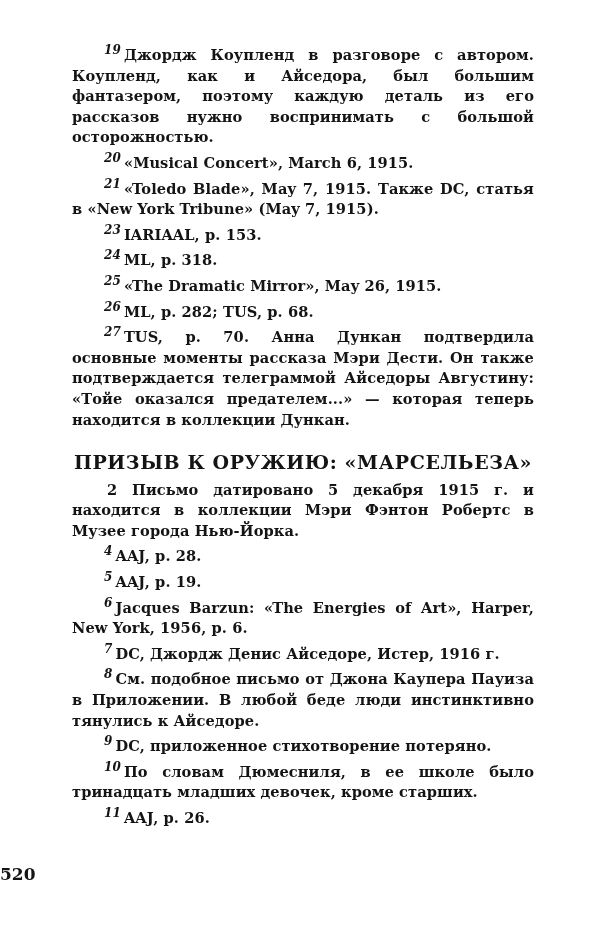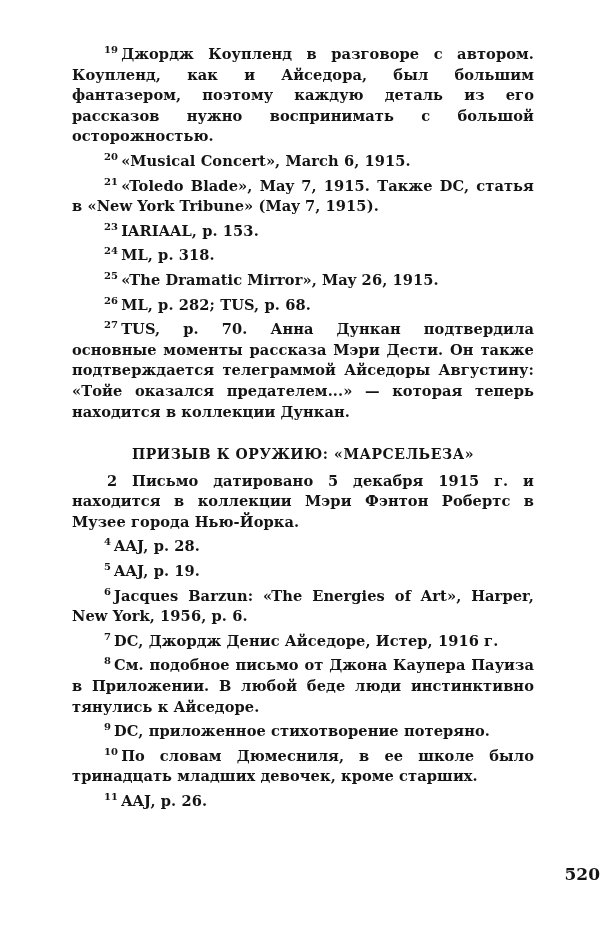--- a/index.html
+++ b/index.html
@@ -1,22 +1,22 @@
 <!DOCTYPE html>
 <html><head>
 <meta charset="utf-8">
 <style>
   html, body { margin: 0; padding: 0; background: #ffffff; }
   body { width: 600px; height: 936px; position: relative; overflow: hidden;
          font-family: "DejaVu Serif", "Liberation Serif", serif; color: #141414; }
   .page { position: absolute; left: 72px; top: 40px; width: 462px; }
   .note { font-size: 14.6px; line-height: 20.6px; text-align: justify; text-indent: 32px; margin: 0; font-weight: bold; letter-spacing: 0.1px; }
-  .note sup { font-size: 10px; vertical-align: 6px; margin-right: 3px; }
-  .heading { text-align: center; font-size: 14px; line-height: 20.6px; font-weight: bold; margin: 22px 0 2px 0; letter-spacing: 0.6px; }
-  .pagenum { position: absolute; left: 0; width: 600px; top: 864px; text-align: right; font-size: 17px; font-weight: bold; }
+  .note sup { font-size: 12px; vertical-align: 6px; margin-right: 3px; font-style: italic; }
+  .heading { text-align: center; font-size: 19px; line-height: 20.6px; font-weight: bold; margin: 22px 0 2px 0; letter-spacing: 0.6px; }
+  .pagenum { position: absolute; left: 0; width: 600px; top: 864px; text-align: left; font-size: 17px; font-weight: bold; }
 </style>
 </head>
 <body>
 
 <div class="page">
   <div>
     <p class="note"><sup>19</sup><span>Джордж Коупленд в разговоре с автором. Коупленд, как и Айседора, был большим фантазером, поэтому каждую деталь из его рассказов нужно воспринимать с большой осторожностью.</span></p>
     <p class="note"><sup>20</sup><span>«Musical Concert», March 6, 1915.</span></p>
     <p class="note"><sup>21</sup><span>«Toledo Blade», May 7, 1915. Также DC, статья в «New York Tribune» (May 7, 1915).</span></p>
     <p class="note"><sup>23</sup><span>IARIAAL, p. 153.</span></p>

